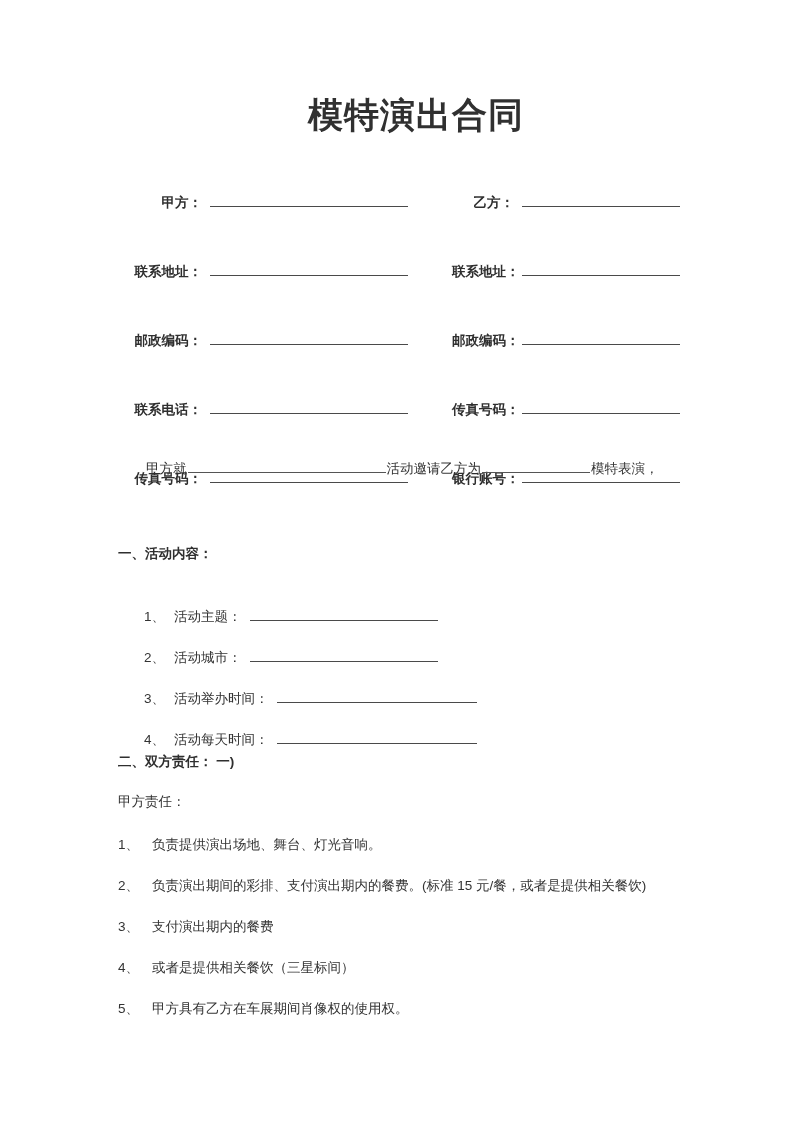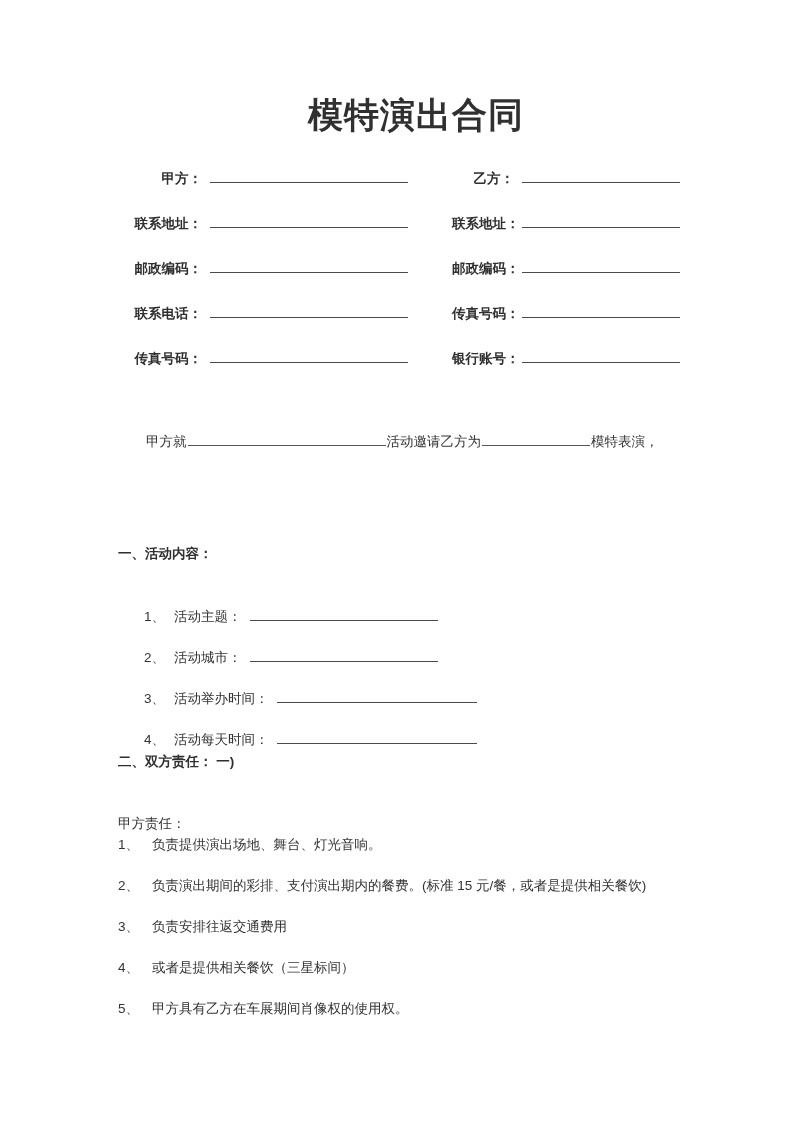--- a/index.html
+++ b/index.html
@@ -48,20 +48,21 @@
     position: absolute;
     top: 0;
   }
   .party-col.left  { left: 118px; width: 290px; }
   .party-col.right { left: 452px; width: 228px; }
 
   .field-row {
     display: flex;
     align-items: baseline;
     height: 45px;
+    margin-top: 24px;
   }
   .field-label {
     font-size: 13.5px;
     font-weight: bold;
     color: #2f2f2f;
     white-space: nowrap;
     text-align: right;
     flex: 0 0 auto;
   }
   .party-col.left  .field-label { width: 84px; }
@@ -70,21 +71,21 @@
   .field-line {
     flex: 1 1 auto;
     margin-left: 8px;
     border-bottom: 1.6px solid #4a4a4a;
     height: 14px;
   }
 
   
   .intro {
     position: absolute;
-    top: 431px;
+    top: 458px;
     left: 118px;
     width: 562px;
     font-size: 13.5px;
     color: #333333;
   }
   .intro-line1 {
     display: flex;
     align-items: baseline;
     padding-left: 28px;
     white-space: nowrap;
@@ -153,21 +154,20 @@
   .act-blank.w4 { width: 200px; }
 
   
   .sub-heading {
     position: absolute;
     top: 793px;
     left: 118px;
     font-size: 13.5px;
     color: #333333;
     white-space: nowrap;
-    margin-top: 22px;
   }
 
   
   .resp-list {
     position: absolute;
     top: 836px;
     left: 118px;
     width: 600px;
   }
   .resp-item {
@@ -304,21 +304,21 @@
       <span class="resp-text">负责提供演出场地、舞台、灯光音响。</span>
     </div>
 
     <div class="resp-item">
       <span class="resp-num">2、</span>
       <span class="resp-text">负责演出期间的彩排、支付演出期内的餐费。(标准 15 元/餐，或者是提供相关餐饮)</span>
     </div>
 
     <div class="resp-item">
       <span class="resp-num">3、</span>
-      <span class="resp-text">负责安排往返交通费用</span>
+      <span class="resp-text">支付演出期内的餐费</span>
     </div>
 
     <div class="resp-item">
       <span class="resp-num">4、</span>
       <span class="resp-text">或者是提供相关餐饮（三星标间）</span>
     </div>
 
     <div class="resp-item">
       <span class="resp-num">5、</span>
       <span class="resp-text">甲方具有乙方在车展期间肖像权的使用权。</span>

